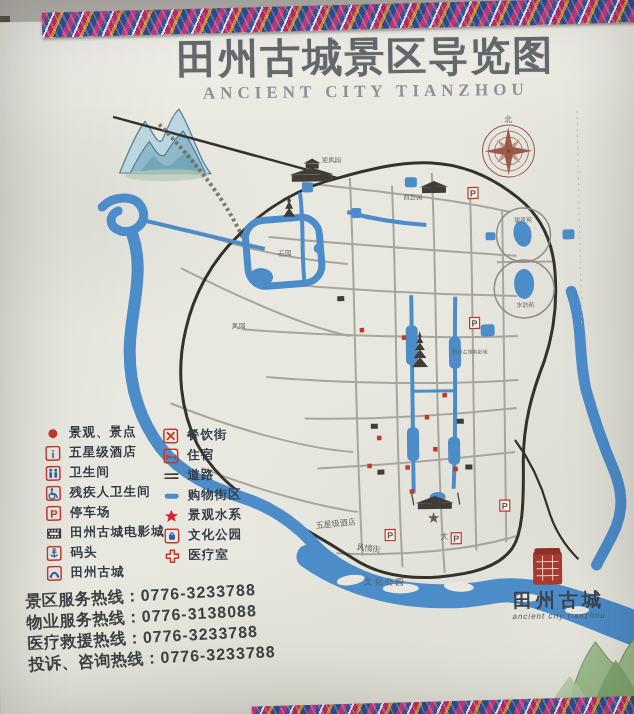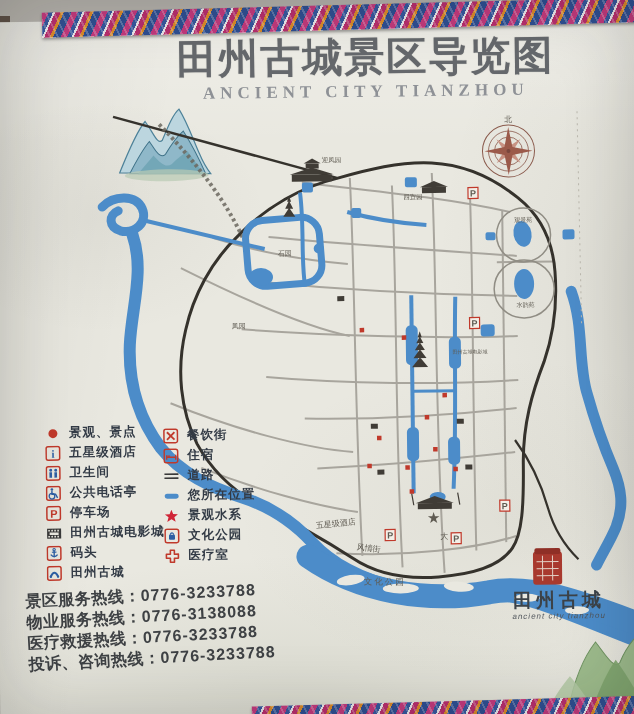--- a/index.html
+++ b/index.html
@@ -297,21 +297,21 @@
       </div>
       <div class="lrow">
         <span class="ic">
           <svg width="16" height="16" viewBox="0 0 16 16">
               <rect x="1" y="1" width="13.5" height="13.5" rx="2" fill="none" stroke="#c0392b" stroke-width="1.5"></rect>
               <circle cx="6.3" cy="3.8" r="1.3" fill="#2e5fa3"></circle>
               <path d="M6.3 5.2 v3.4 h3.6 l2 3.6" fill="none" stroke="#2e5fa3" stroke-width="1.4"></path>
               <circle cx="6.3" cy="10.6" r="2.8" fill="none" stroke="#2e5fa3" stroke-width="1.3"></circle>
             </svg>
           </span>
-        <span class="lab">公共电话亭</span>
+        <span class="lab">残疾人卫生间</span>
       </div>
       <div class="lrow">
         <span class="ic">
           <svg width="16" height="16" viewBox="0 0 16 16">
               <rect x="1" y="1" width="13.5" height="13.5" rx="2" fill="none" stroke="#c0392b" stroke-width="1.5"></rect>
               <text x="8" y="12" text-anchor="middle" font-size="11" font-weight="bold" fill="#c0392b">P</text>
             </svg>
           </span>
         <span class="lab">停车场</span>
       </div>
@@ -386,21 +386,21 @@
             </svg>
           </span>
         <span class="lab">道路</span>
       </div>
       <div class="lrow">
         <span class="ic">
           <svg width="16" height="16" viewBox="0 0 16 16">
               <rect x="1" y="5.5" width="14" height="5" rx="2.5" fill="#4c8cc9"></rect>
             </svg>
           </span>
-        <span class="lab">您所在位置</span>
+        <span class="lab">购物街区</span>
       </div>
       <div class="lrow">
         <span class="ic">
           <svg width="16" height="16" viewBox="0 0 16 16">
               <polygon points="7.5,1.5 9.3,5.9 14,6.1 10.4,9.1 11.7,13.7 7.5,11 3.3,13.7 4.6,9.1 1,6.1 5.7,5.9" fill="#d02537"></polygon>
             </svg>
           </span>
         <span class="lab">景观水系</span>
       </div>
       <div class="lrow">

